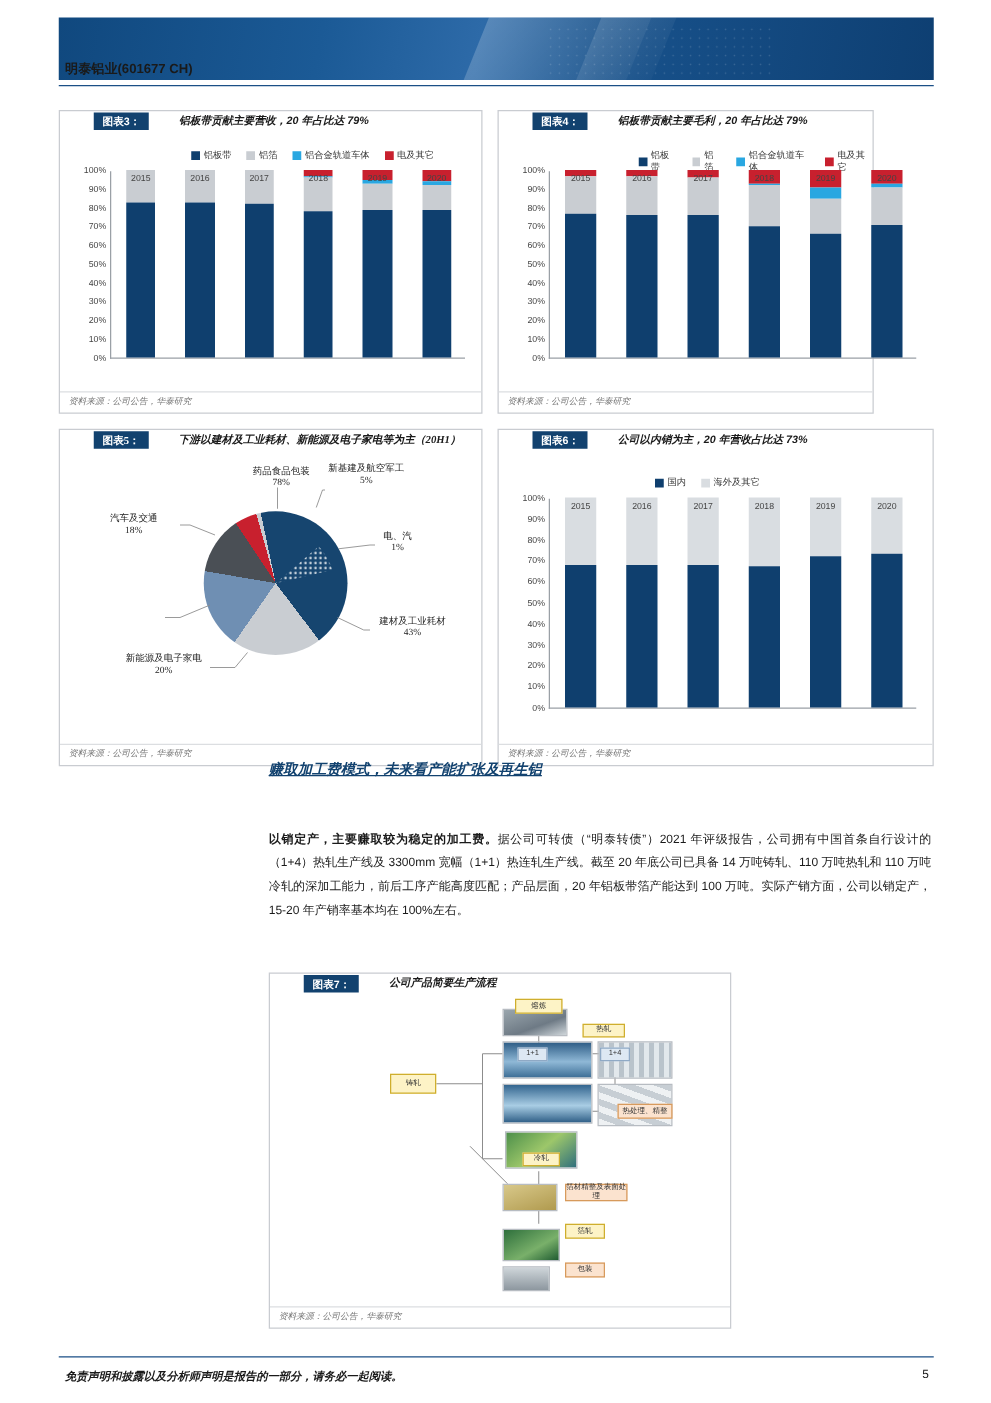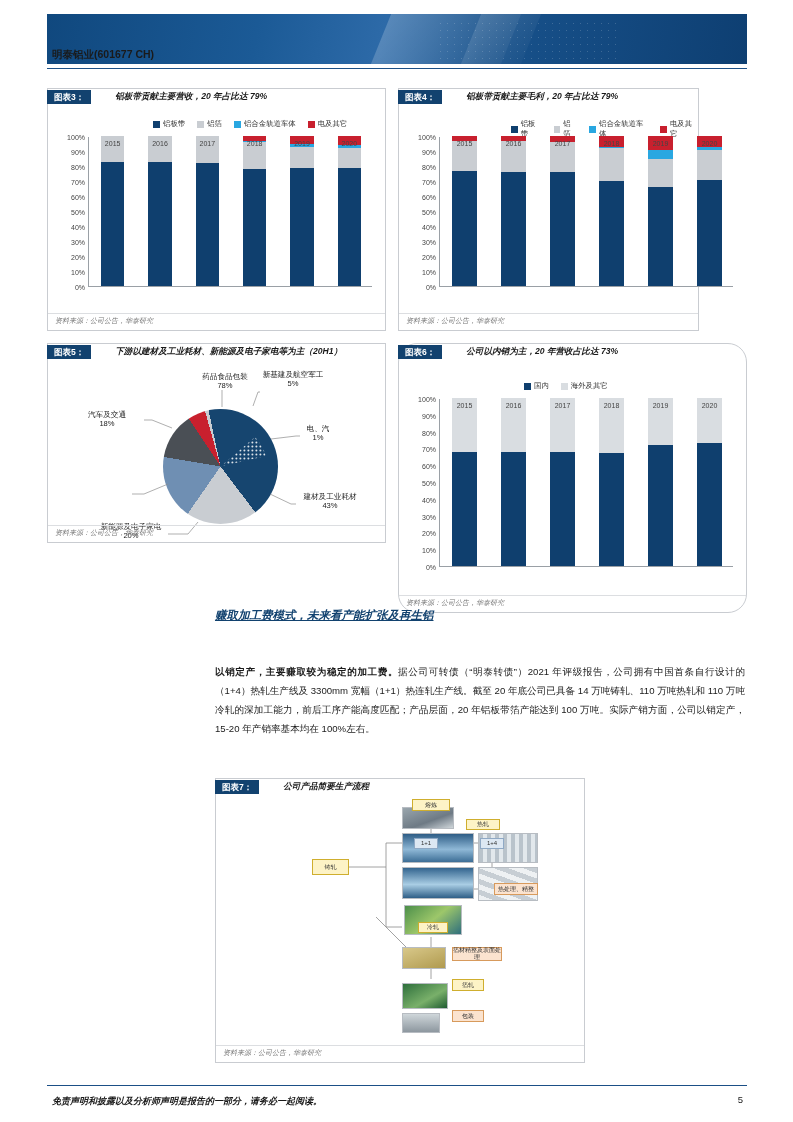--- a/index.html
+++ b/index.html
@@ -116,20 +116,21 @@
     background: #ffffff;
   }
   .panel-title {
     position: absolute;
     left: -1px;
     top: -1px;
     height: 18px;
     display: flex;
     align-items: center;
     box-sizing: border-box;
+    padding-left: 28px;
   }
   .tag {
     background: #12426f;
     color: #ffffff;
     font-size: 8.5px;
     font-weight: bold;
     padding: 3px 7px 3px 7px;
     line-height: 1;
     white-space: nowrap;
   }
@@ -472,21 +473,21 @@
           <div class="seg" style="height: 10.5px; background: rgb(200, 32, 46);"></div>
         </div>
         <div class="xlab" style="left: 269.5px;">2020</div>
         <div class="xlabels"></div>
       </div>
     </div>
   <div class="src-line"></div>
   <div class="src">资料来源：公司公告，华泰研究</div>
 </div>
 
-<div class="panel" style="left:47px; top:343px; width:339px; height:200px;">
+<div class="panel" style="left:47px; top:343px; width:339px; height:270px;font-family:Liberation Serif, serif;">
   <div class="panel-title">
     <span class="tag">图表5：</span>
     <span class="cap">下游以建材及工业耗材、新能源及电子家电等为主（20H1）</span>
   </div>
 
   <div class="pie-wrap" style="left:115px; top:65px; width:115px; height:115px;">
     <div id="pie5" style="width: 115px; height: 115px; border-radius: 50%; background: conic-gradient(from -12deg, rgb(22, 69, 111) 0deg, rgb(22, 69, 111) 154.8deg, rgb(201, 205, 210) 154.8deg, rgb(201, 205, 210) 226.8deg, rgb(111, 143, 179) 226.8deg, rgb(111, 143, 179) 291.6deg, rgb(74, 79, 85) 291.6deg, rgb(74, 79, 85) 338.4deg, rgb(200, 32, 46) 338.4deg, rgb(200, 32, 46) 356.4deg, rgb(201, 205, 210) 356.4deg, rgb(201, 205, 210) 360deg);"></div>
     <div id="pie5dots" style="position:absolute; left:0; top:0; width:115px; height:115px; pointer-events:none;"><svg width="115" height="115">
           <defs>
             <pattern id="dots" width="4" height="4" patternUnits="userSpaceOnUse">
@@ -523,21 +524,21 @@
     <span>新能源及电子家电</span><br><span>20%</span>
   </div>
   <div class="pie-label" style="left:22px; top:66px; width:74px;">
     <span>汽车及交通</span><br><span>18%</span>
   </div>
 
   <div class="src-line"></div>
   <div class="src">资料来源：公司公告，华泰研究</div>
 </div>
 
-<div class="panel" style="left:398px; top:343px; width:349px; height:270px;border-radius:19px;">
+<div class="panel" style="left:398px; top:343px; width:349px; height:270px;">
   <div class="panel-title">
     <span class="tag">图表6：</span>
     <span class="cap">公司以内销为主，20 年营收占比达 73%</span>
   </div>
 
   <div class="legend" style="left:125px; top:37px;">
     <span class="k">
         <i class="sw" style="background:#0f3f6e"></i>
         <b style="font-weight:normal">国内</b>
       </span>

